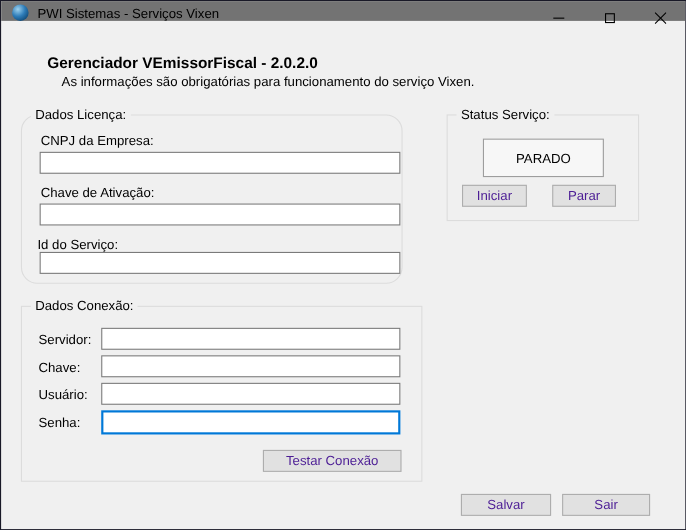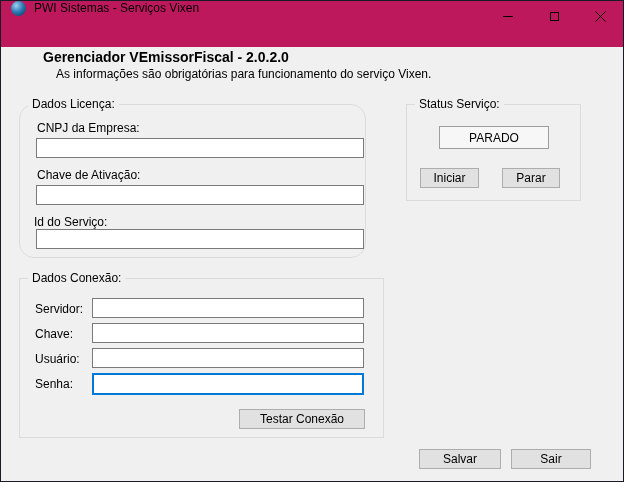--- a/index.html
+++ b/index.html
@@ -14,24 +14,24 @@
     width: 624px;
     height: 482px;
     background: #f0f0f0;
     border: 1px solid #191927;
     overflow: hidden;
   }
   
   .titlebar {
     position: absolute;
     left: 0; top: 0; right: 0;
-    height: 46px;
-    background: #be185d;
-    display: flex;
-    align-items: flex-start;
+    height: 18px;
+    background: #737373;
+    display: flex;
+    align-items: flex-end;
   }
   .app-icon {
     width: 15px; height: 15px;
     margin-left: 10px;
     border-radius: 50%;
     background: radial-gradient(circle at 35% 30%, #9ed2ee 0%, #2e7cb8 45%, #0a3d66 90%);
     flex: 0 0 auto;
   }
   .titlebar-title {
     margin-left: 8px;
@@ -104,35 +104,35 @@
   .lic-input-0 { left: 16px; top: 33px; width: 328px; }
   .lic-label-1 { left: 17px; top: 63px; }
   .lic-input-1 { left: 16px; top: 80px; width: 328px; }
   .lic-label-2 { left: 14px; top: 110px; }
   .lic-input-2 { left: 16px; top: 124px; width: 328px; }
 
   
   .status-box {
     position: absolute;
     left: 32px; top: 21px;
-    width: 110px; height: 23px;
+    width: 110px; height: 35px;
     background: #f7f7f7;
     border: 1px solid #9d9d9d;
     display: flex;
     align-items: center;
     justify-content: center;
     font-size: 12px;
   }
   .btn {
     position: absolute;
     background: #e1e1e1;
     border: 1px solid #adadad;
     font-family: "Liberation Sans", sans-serif;
     font-size: 12px;
-    color: #000000;
+    color: #4c1d95;
     display: flex;
     align-items: center;
     justify-content: center;
     cursor: default;
     padding: 0;
   }
   .btn-start { left: 13px; top: 63px; width: 59px; height: 20px; }
   .btn-stop  { left: 95px; top: 63px; width: 58px; height: 20px; }
 
   

